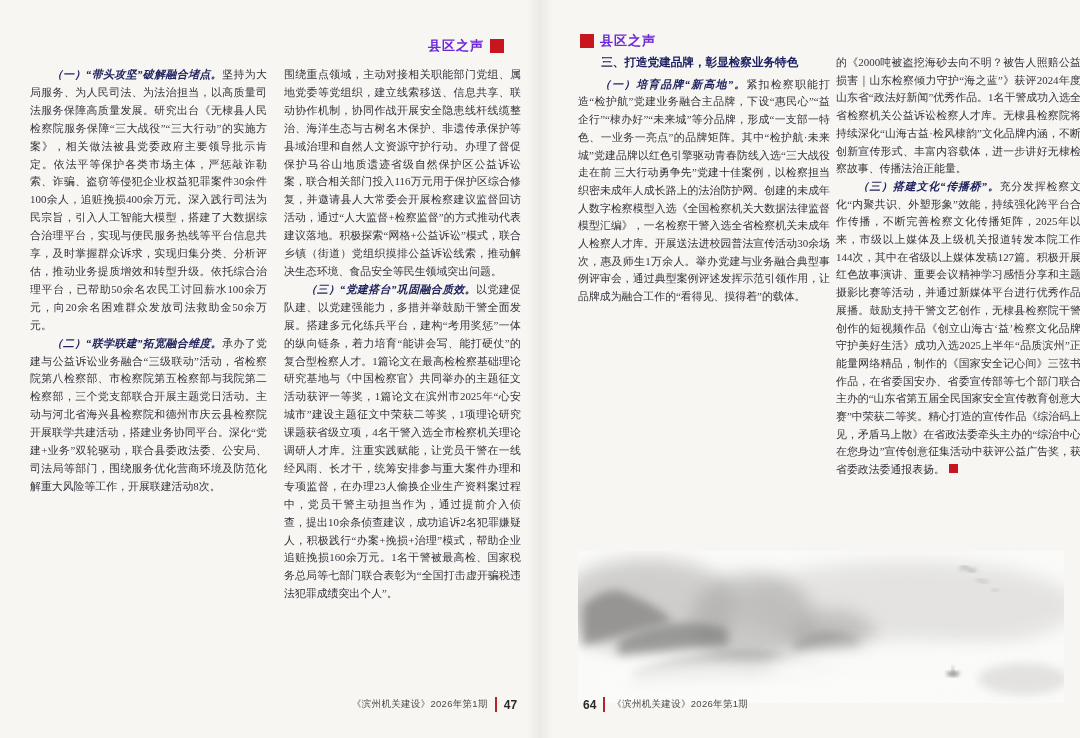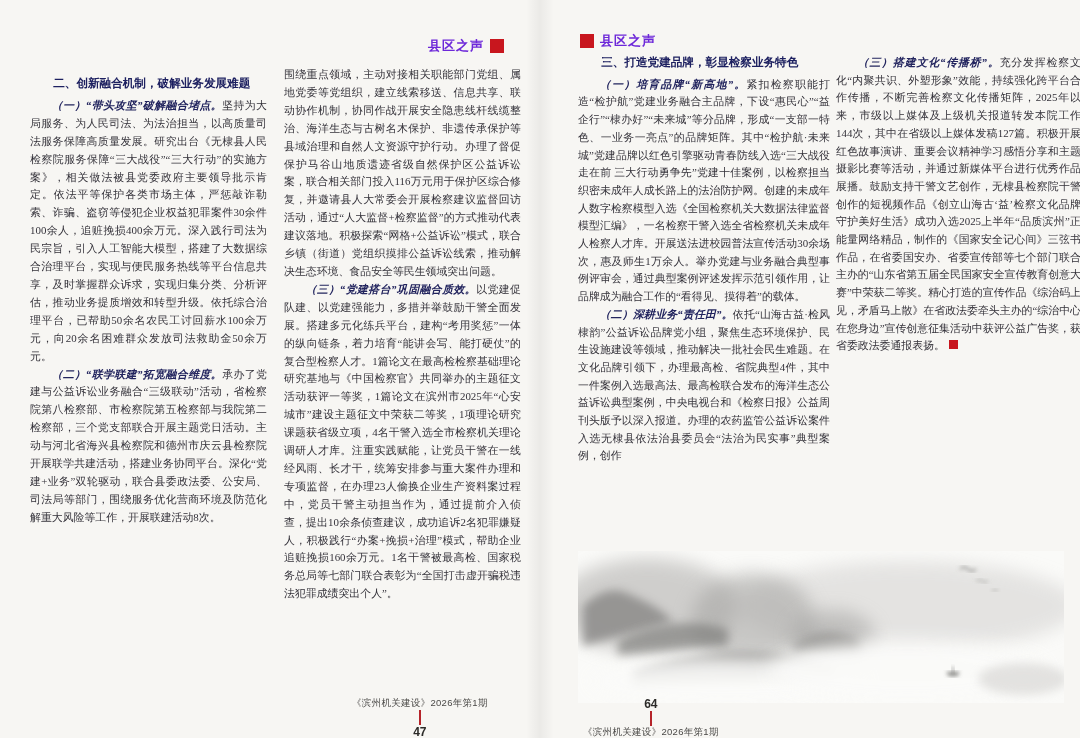--- a/index.html
+++ b/index.html
@@ -31,21 +31,21 @@
   .para{margin:0;text-indent:2em;}
   .para.cont{text-indent:0;}
   .sec-heading{margin:9px 0 4px 0;text-indent:2em;font-weight:bold;
     font-size:11.6px;color:#1d2060;}
   .sec-heading.first{margin-top:0;}
   .lead{font-weight:bold;font-style:italic;color:#22245e;}
   .endmark{display:inline-block;width:9px;height:9px;background:#c8161e;
     margin-left:4px;vertical-align:baseline;}
 
   .footer{position:absolute;top:697px;display:flex;align-items:center;
-    font-family:"Liberation Sans","DejaVu Sans",sans-serif;color:#4a4947;flex-direction:column;}
+    font-family:"Liberation Sans","DejaVu Sans",sans-serif;color:#4a4947;}
   .footer .journal{font-size:9.5px;letter-spacing:0.3px;}
   .footer .vbar{width:2px;height:15px;background:#b5242a;margin:0 7px;}
   .footer .pageno{font-size:12px;font-weight:bold;color:#2b2a28;}
   .foot-left{left:352px;}
   .foot-right{left:43px;}
 
   .painting{position:absolute;left:38px;top:551px;width:486px;height:152px;
     background:#fbfbf9;}
 </style>
 </head>
@@ -54,21 +54,20 @@
 <div class="canvas">
   <div class="topband"></div>
 
   <div class="page left">
     <div class="hdr hdr-left">
       <span class="hdr-label">县区之声</span>
       <span class="redsq"></span>
     </div>
 
     <div class="col lcol1">
-      <p class="sec-heading">二、创新融合机制，破解业务发展难题</p>
       <p class="para"><span class="lead">（一）“带头攻坚”破解融合堵点。</span><span>坚持为大局服务、为人民司法、为法治担当，以高质量司法服务保障高质量发展。研究出台《无棣县人民检察院服务保障“三大战役”“三大行动”的实施方案》，相关做法被县党委政府主要领导批示肯定。依法平等保护各类市场主体，严惩敲诈勒索、诈骗、盗窃等侵犯企业权益犯罪案件30余件100余人，追赃挽损400余万元。深入践行司法为民宗旨，引入人工智能大模型，搭建了大数据综合治理平台，实现与便民服务热线等平台信息共享，及时掌握群众诉求，实现归集分类、分析评估，推动业务提质增效和转型升级。依托综合治理平台，已帮助50余名农民工讨回薪水100余万元，向20余名困难群众发放司法救助金50余万元。</span></p>
       <p class="para"><span class="lead">（二）“联学联建”拓宽融合维度。</span><span>承办了党建与公益诉讼业务融合“三级联动”活动，省检察院第八检察部、市检察院第五检察部与我院第二检察部，三个党支部联合开展主题党日活动。主动与河北省海兴县检察院和德州市庆云县检察院开展联学共建活动，搭建业务协同平台。深化“党建+业务”双轮驱动，联合县委政法委、公安局、司法局等部门，围绕服务优化营商环境及防范化解重大风险等工作，开展联建活动8次。</span></p>
     </div>
 
     <div class="col lcol2">
       <p class="para cont"><span>围绕重点领域，主动对接相关职能部门党组、属地党委等党组织，建立线索移送、信息共享、联动协作机制，协同作战开展安全隐患线杆线缆整治、海洋生态与古树名木保护、非遗传承保护等县域治理和自然人文资源守护行动。办理了督促保护马谷山地质遗迹省级自然保护区公益诉讼案，联合相关部门投入116万元用于保护区综合修复，并邀请县人大常委会开展检察建议监督回访活动，通过“人大监督+检察监督”的方式推动代表建议落地。积极探索“网格+公益诉讼”模式，联合乡镇（街道）党组织摸排公益诉讼线索，推动解决生态环境、食品安全等民生领域突出问题。</span></p>
       <p class="para"><span class="lead">（三）“党建搭台”巩固融合质效。</span><span>以党建促队建、以党建强能力，多措并举鼓励干警全面发展。搭建多元化练兵平台，建构“考用奖惩”一体的纵向链条，着力培育“能讲会写、能打硬仗”的复合型检察人才。1篇论文在最高检检察基础理论研究基地与《中国检察官》共同举办的主题征文活动获评一等奖，1篇论文在滨州市2025年“心安城市”建设主题征文中荣获二等奖，1项理论研究课题获省级立项，4名干警入选全市检察机关理论调研人才库。注重实践赋能，让党员干警在一线经风雨、长才干，统筹安排参与重大案件办理和专项监督，在办理23人偷换企业生产资料案过程中，党员干警主动担当作为，通过提前介入侦查，提出10余条侦查建议，成功追诉2名犯罪嫌疑人，积极践行“办案+挽损+治理”模式，帮助企业追赃挽损160余万元。1名干警被最高检、国家税务总局等七部门联合表彰为“全国打击虚开骗税违法犯罪成绩突出个人”。</span></p>
     </div>
 
     <div class="footer foot-left">
@@ -80,24 +79,24 @@
 
   <div class="page right">
     <div class="hdr hdr-right">
       <span class="redsq"></span>
       <span class="hdr-label">县区之声</span>
     </div>
 
     <div class="col rcol1">
       <p class="sec-heading first">三、打造党建品牌，彰显检察业务特色</p>
       <p class="para"><span class="lead">（一）培育品牌“新高地”。</span><span>紧扣检察职能打造“检护航”党建业务融合主品牌，下设“惠民心”“益企行”“棣办好”“未来城”等分品牌，形成“一支部一特色、一业务一亮点”的品牌矩阵。其中“检护航·未来城”党建品牌以红色引擎驱动青春防线入选“三大战役走在前 三大行动勇争先”党建十佳案例，以检察担当织密未成年人成长路上的法治防护网。创建的未成年人数字检察模型入选《全国检察机关大数据法律监督模型汇编》，一名检察干警入选全省检察机关未成年人检察人才库。开展送法进校园普法宣传活动30余场次，惠及师生1万余人。举办党建与业务融合典型事例评审会，通过典型案例评述发挥示范引领作用，让品牌成为融合工作的“看得见、摸得着”的载体。</span></p>
-      <p class="para"><span class="lead">（二）深耕业务“责任田”。</span><span>依托“山海古益·检风棣韵”公益诉讼品牌党小组，聚焦生态环境保护、民生设施建设等领域，推动解决一批社会民生难题。在文化品牌引领下，办理最高检、省院典型4件，其中一件案例入选最高法、最高检联合发布的海洋生态公益诉讼典型案例，中央电视台和《检察日报》公益周刊头版予以深入报道。办理的农药监管公益诉讼案件入选无棣县依法治县委员会“法治为民实事”典型案例，创作</span></p>
     </div>
 
     <div class="col rcol2">
+      <p class="para cont"><span>的《2000吨被盗挖海砂去向不明？被告人照赔公益损害｜山东检察倾力守护“海之蓝”》获评2024年度山东省“政法好新闻”优秀作品。1名干警成功入选全省检察机关公益诉讼检察人才库。无棣县检察院将持续深化“山海古益·检风棣韵”文化品牌内涵，不断创新宣传形式、丰富内容载体，进一步讲好无棣检察故事、传播法治正能量。</span></p>
       <p class="para"><span class="lead">（三）搭建文化“传播桥”。</span><span>充分发挥检察文化“内聚共识、外塑形象”效能，持续强化跨平台合作传播，不断完善检察文化传播矩阵，2025年以来，市级以上媒体及上级机关报道转发本院工作144次，其中在省级以上媒体发稿127篇。积极开展红色故事演讲、重要会议精神学习感悟分享和主题摄影比赛等活动，并通过新媒体平台进行优秀作品展播。鼓励支持干警文艺创作，无棣县检察院干警创作的短视频作品《创立山海古‘益’检察文化品牌 守护美好生活》成功入选2025上半年“品质滨州”正能量网络精品，制作的《国家安全记心间》三弦书作品，在省委国安办、省委宣传部等七个部门联合主办的“山东省第五届全民国家安全宣传教育创意大赛”中荣获二等奖。精心打造的宣传作品《综治码上见，矛盾马上散》在省政法委牵头主办的“综治中心在您身边”宣传创意征集活动中获评公益广告奖，获省委政法委通报表扬。</span><span class="endmark"></span></p>
     </div>
 
     <div class="painting">
       <svg width="486" height="152" viewBox="0 0 486 152">
         <defs>
           <filter id="b9" x="-50%" y="-50%" width="200%" height="200%">
               <feGaussianBlur stdDeviation="9"></feGaussianBlur>
             </filter>
           <filter id="b5" x="-50%" y="-50%" width="200%" height="200%">

